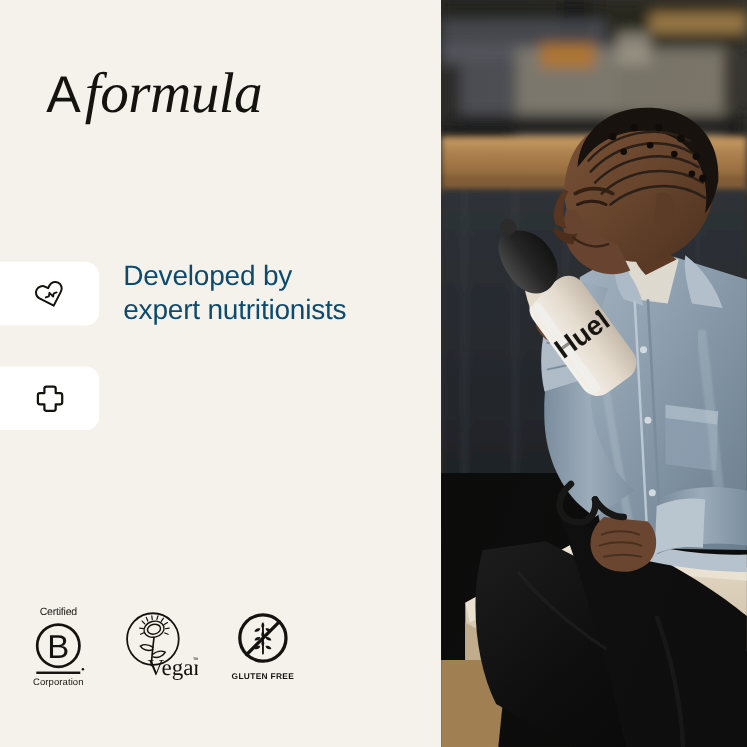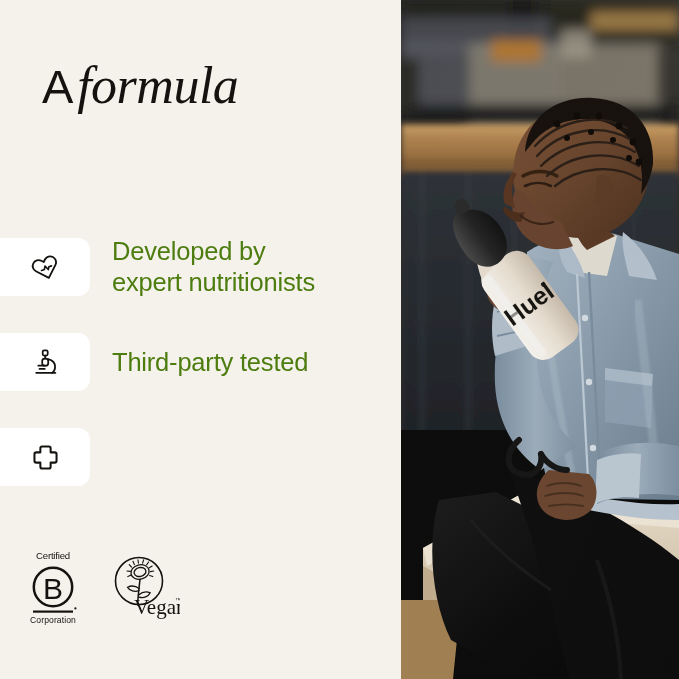--- a/index.html
+++ b/index.html
@@ -91,21 +91,21 @@
   }
   .feature-icon svg { display: block; width: 100%; height: 100%; }
   .feature-label {
     position: absolute;
     left: 112px;
     top: 50%;
     transform: translateY(-50%);
     font-family: "Liberation Sans", sans-serif;
     font-size: 25.5px;
     font-weight: 400;
-    color: #4d7c0f;
+    color: #0c4a6e;
     line-height: 1.2;
     letter-spacing: -0.2px;
     white-space: pre-line;
   }
 
   
   .badges {
     position: absolute;
     left: 24px;
     top: 548px;
@@ -156,36 +156,20 @@
                 <path d="M16 27.2 5.4 16.6a6.1 6.1 0 0 1 0-8.6 6.1 6.1 0 0 1 8.6 0L16 10l2-2a6.1 6.1 0 0 1 8.6 0 6.1 6.1 0 0 1 0 8.6L16 27.2Z"></path>
                 <path d="M11.2 17.6h3.1l1.6-3.1 2.2 4.4 1.5-2.6h2.8" stroke-width="1.7"></path>
               </g>
             </svg>
           </span>
         </div>
         <div class="feature-label">Developed by
 expert nutritionists</div>
       </div>
 
-      <div class="feature-row">
-        <div class="feature-card">
-          <span class="feature-icon">
-            <svg viewBox="0 0 32 32" fill="none" stroke="currentColor" stroke-width="1.8" stroke-linecap="round" stroke-linejoin="round">
-              <rect x="13.1" y="3.4" width="5.2" height="5.4" rx="1.6"></rect>
-              <path d="M15.7 8.8v3.1"></path>
-              <rect x="12.6" y="11.9" width="6.2" height="7.4" rx="2.6"></rect>
-              <path d="M18.8 12.6c4.6 1 7.1 4.4 7.1 8 0 2.5-1.2 4.7-3 6.1"></path>
-              <path d="M8.6 19.3h6.6"></path>
-              <path d="M9.8 22.6h5.4"></path>
-              <path d="M6.4 26.7h19.8"></path>
-            </svg>
-          </span>
-        </div>
-        <div class="feature-label">Third-party tested</div>
-      </div>
 
       <div class="feature-row">
         <div class="feature-card">
           <span class="feature-icon">
             <svg viewBox="0 0 32 32" fill="none" stroke="currentColor" stroke-width="2.1" stroke-linecap="round" stroke-linejoin="round">
               <path d="M12.6 4.6h6.8a1.9 1.9 0 0 1 1.9 1.9v4.2h4.2a1.9 1.9 0 0 1 1.9 1.9v6.8a1.9 1.9 0 0 1-1.9 1.9h-4.2v4.2a1.9 1.9 0 0 1-1.9 1.9h-6.8a1.9 1.9 0 0 1-1.9-1.9v-4.2H6.5a1.9 1.9 0 0 1-1.9-1.9v-6.8a1.9 1.9 0 0 1 1.9-1.9h4.2V6.5a1.9 1.9 0 0 1 1.9-1.9Z"></path>
             </svg>
           </span>
         </div>
       </div>
@@ -225,20 +209,39 @@
             </g>
             <path d="M32 29.5C31 38 30 46 29.6 55" stroke-width="1.5"></path>
             <path d="M31.2 38.5c-3.6-2.6-8.4-3-11.6-1.2 2.2 3.6 7.2 5 11.4 3.2" stroke-width="1.3"></path>
             <path d="M30.6 45c3.4-3 8.2-3.8 11.6-2.2-1.8 3.8-6.6 5.8-11 4.4" stroke-width="1.3"></path>
           </g>
           <text x="26" y="64" font-family="Liberation Serif, serif" font-size="21" fill="#15130F">Vegan</text>
           <text x="67" y="52" font-family="Liberation Sans, sans-serif" font-size="6" fill="#15130F">™</text>
         </svg>
       </div>
 
+      <div class="badge">
+        <svg width="66" height="72" viewBox="0 0 66 72" fill="none">
+          <circle cx="33" cy="29" r="21" stroke="#15130F" stroke-width="3" fill="none"></circle>
+          <path d="M18.3 44 47.8 14.4" stroke="#15130F" stroke-width="3" stroke-linecap="round"></path>
+          <g fill="#15130F">
+            <path d="M33 14.5c-1.8 2-2 4.2-0.1 6.2 1.9-2 1.8-4.2 0.1-6.2Z"></path>
+            <path d="M33 22.5c-1.8 2-2 4.2-0.1 6.2 1.9-2 1.8-4.2 0.1-6.2Z"></path>
+            <path d="M33 30.5c-1.8 2-2 4.2-0.1 6.2 1.9-2 1.8-4.2 0.1-6.2Z"></path>
+            <path d="M30.7 20.3c-2.6-0.6-4.6 0.3-5.4 2.8 2.6 0.7 4.6-0.3 5.4-2.8Z"></path>
+            <path d="M35.3 20.3c2.6-0.6 4.6 0.3 5.4 2.8-2.6 0.7-4.6-0.3-5.4-2.8Z"></path>
+            <path d="M30.7 28.3c-2.6-0.6-4.6 0.3-5.4 2.8 2.6 0.7 4.6-0.3 5.4-2.8Z"></path>
+            <path d="M35.3 28.3c2.6-0.6 4.6 0.3 5.4 2.8-2.6 0.7-4.6-0.3-5.4-2.8Z"></path>
+            <path d="M30.7 36.3c-2.6-0.6-4.6 0.3-5.4 2.8 2.6 0.7 4.6-0.3 5.4-2.8Z"></path>
+            <path d="M35.3 36.3c2.6-0.6 4.6 0.3 5.4 2.8-2.6 0.7-4.6-0.3-5.4-2.8Z"></path>
+            <rect x="32.2" y="19" width="1.7" height="25" rx="0.8"></rect>
+          </g>
+          <text x="33" y="66" text-anchor="middle" font-family="Liberation Sans, sans-serif" font-size="7.6" font-weight="bold" fill="#15130F" letter-spacing="0.3">GLUTEN FREE</text>
+        </svg>
+      </div>
 
     </div>
   </div>
 
   <div class="photo-panel">
     <svg viewBox="0 0 278 679" preserveAspectRatio="xMidYMid slice">
       <defs>
         <linearGradient id="bgTop" x1="0" y1="0" x2="1" y2="1">
           <stop offset="0" stop-color="#2A2A2A"></stop>
           <stop offset="0.5" stop-color="#3A3832"></stop>

